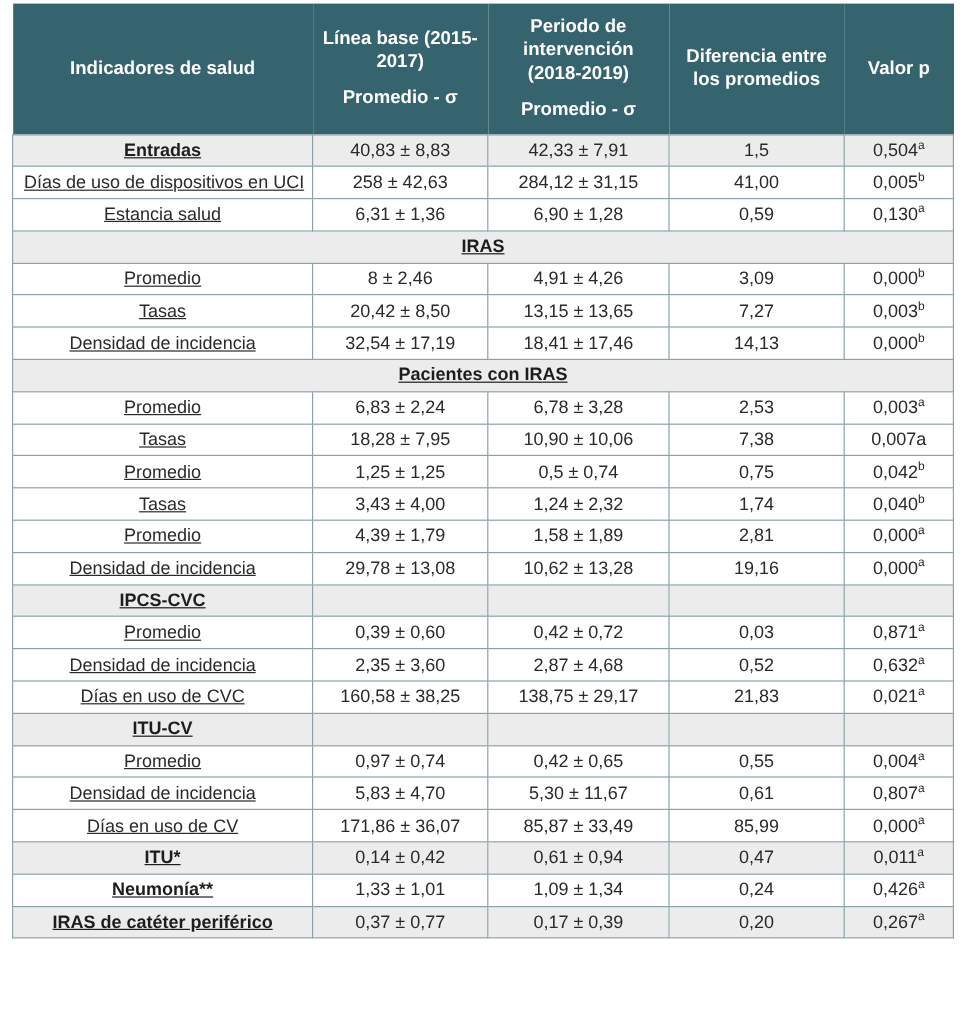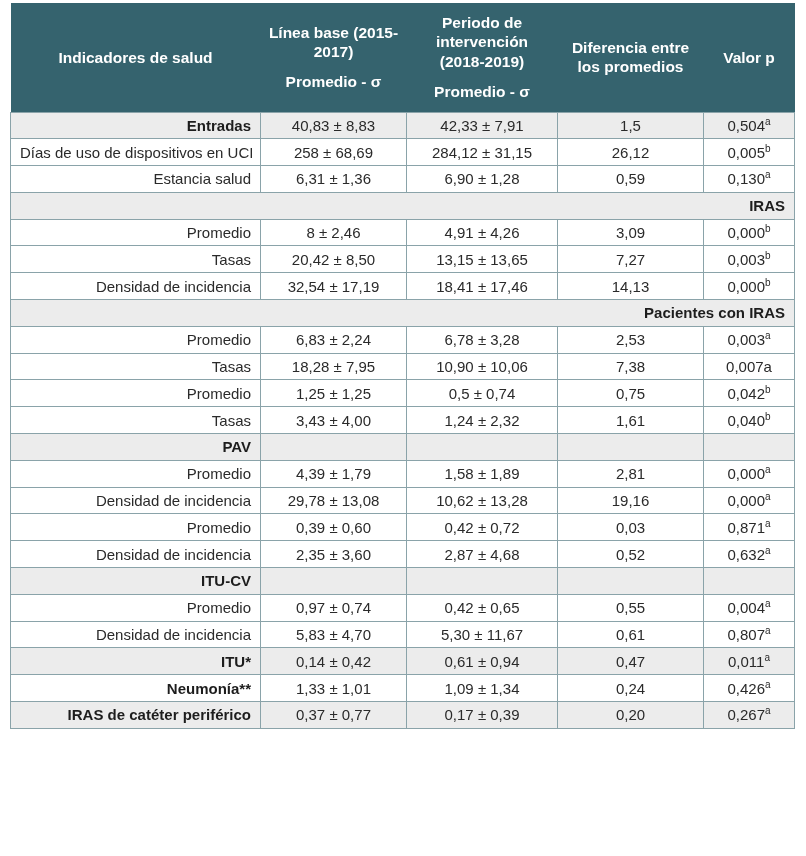--- a/index.html
+++ b/index.html
@@ -46,21 +46,21 @@
     border: 1px solid #8aa3a9;
     height: 25.8px;
     padding: 0 9px;
     font-size: 15px;
     color: #2a2a2a;
     background: #ffffff;
     vertical-align: middle;
     overflow: hidden;
     white-space: nowrap;
   }
-  tbody td.label { text-align: right; }
+  tbody td.label { text-align: center; text-decoration: underline; }
   tbody td.num { text-align: center; }
 
   tbody tr.shaded td { background: #ececec; }
   tbody tr.bold-label td.label { font-weight: bold; color: #1d1d1d; }
 
   tbody td sup {
     font-size: 10px;
     line-height: 0;
     vertical-align: super;
   }
@@ -101,23 +101,23 @@
     <tbody id="rows">
         <tr class="shaded bold-label">
           <td class="label">Entradas</td>
           <td class="num">40,83 ± 8,83</td>
           <td class="num">42,33 ± 7,91</td>
           <td class="num">1,5</td>
           <td class="num">0,504<sup>a</sup></td>
         </tr>
         <tr>
           <td class="label">Días de uso de dispositivos en UCI</td>
-          <td class="num">258 ± 68,69</td>
+          <td class="num">258 ± 42,63</td>
           <td class="num">284,12 ± 31,15</td>
-          <td class="num">26,12</td>
+          <td class="num">41,00</td>
           <td class="num">0,005<sup>b</sup></td>
         </tr>
         <tr>
           <td class="label">Estancia salud</td>
           <td class="num">6,31 ± 1,36</td>
           <td class="num">6,90 ± 1,28</td>
           <td class="num">0,59</td>
           <td class="num">0,130<sup>a</sup></td>
         </tr>
         <tr class="shaded bold-label">
@@ -165,78 +165,92 @@
           <td class="label">Promedio</td>
           <td class="num">1,25 ± 1,25</td>
           <td class="num">0,5 ± 0,74</td>
           <td class="num">0,75</td>
           <td class="num">0,042<sup>b</sup></td>
         </tr>
         <tr>
           <td class="label">Tasas</td>
           <td class="num">3,43 ± 4,00</td>
           <td class="num">1,24 ± 2,32</td>
-          <td class="num">1,61</td>
+          <td class="num">1,74</td>
           <td class="num">0,040<sup>b</sup></td>
-        </tr>
-        <tr class="shaded bold-label">
-          <td class="label">PAV</td>
-          <td class="num"></td>
-          <td class="num"></td>
-          <td class="num"></td>
-          <td class="num"></td>
         </tr>
         <tr>
           <td class="label">Promedio</td>
           <td class="num">4,39 ± 1,79</td>
           <td class="num">1,58 ± 1,89</td>
           <td class="num">2,81</td>
           <td class="num">0,000<sup>a</sup></td>
         </tr>
         <tr>
           <td class="label">Densidad de incidencia</td>
           <td class="num">29,78 ± 13,08</td>
           <td class="num">10,62 ± 13,28</td>
           <td class="num">19,16</td>
           <td class="num">0,000<sup>a</sup></td>
         </tr>
+        <tr class="shaded bold-label">
+          <td class="label">IPCS-CVC</td>
+          <td class="num"></td>
+          <td class="num"></td>
+          <td class="num"></td>
+          <td class="num"></td>
+        </tr>
         <tr>
           <td class="label">Promedio</td>
           <td class="num">0,39 ± 0,60</td>
           <td class="num">0,42 ± 0,72</td>
           <td class="num">0,03</td>
           <td class="num">0,871<sup>a</sup></td>
         </tr>
         <tr>
           <td class="label">Densidad de incidencia</td>
           <td class="num">2,35 ± 3,60</td>
           <td class="num">2,87 ± 4,68</td>
           <td class="num">0,52</td>
           <td class="num">0,632<sup>a</sup></td>
         </tr>
+        <tr>
+          <td class="label">Días en uso de CVC</td>
+          <td class="num">160,58 ± 38,25</td>
+          <td class="num">138,75 ± 29,17</td>
+          <td class="num">21,83</td>
+          <td class="num">0,021<sup>a</sup></td>
+        </tr>
         <tr class="shaded bold-label">
           <td class="label">ITU-CV</td>
           <td class="num"></td>
           <td class="num"></td>
           <td class="num"></td>
           <td class="num"></td>
         </tr>
         <tr>
           <td class="label">Promedio</td>
           <td class="num">0,97 ± 0,74</td>
           <td class="num">0,42 ± 0,65</td>
           <td class="num">0,55</td>
           <td class="num">0,004<sup>a</sup></td>
         </tr>
         <tr>
           <td class="label">Densidad de incidencia</td>
           <td class="num">5,83 ± 4,70</td>
           <td class="num">5,30 ± 11,67</td>
           <td class="num">0,61</td>
           <td class="num">0,807<sup>a</sup></td>
+        </tr>
+        <tr>
+          <td class="label">Días en uso de CV</td>
+          <td class="num">171,86 ± 36,07</td>
+          <td class="num">85,87 ± 33,49</td>
+          <td class="num">85,99</td>
+          <td class="num">0,000<sup>a</sup></td>
         </tr>
         <tr class="shaded bold-label">
           <td class="label">ITU*</td>
           <td class="num">0,14 ± 0,42</td>
           <td class="num">0,61 ± 0,94</td>
           <td class="num">0,47</td>
           <td class="num">0,011<sup>a</sup></td>
         </tr>
         <tr class="bold-label">
           <td class="label">Neumonía**</td>

